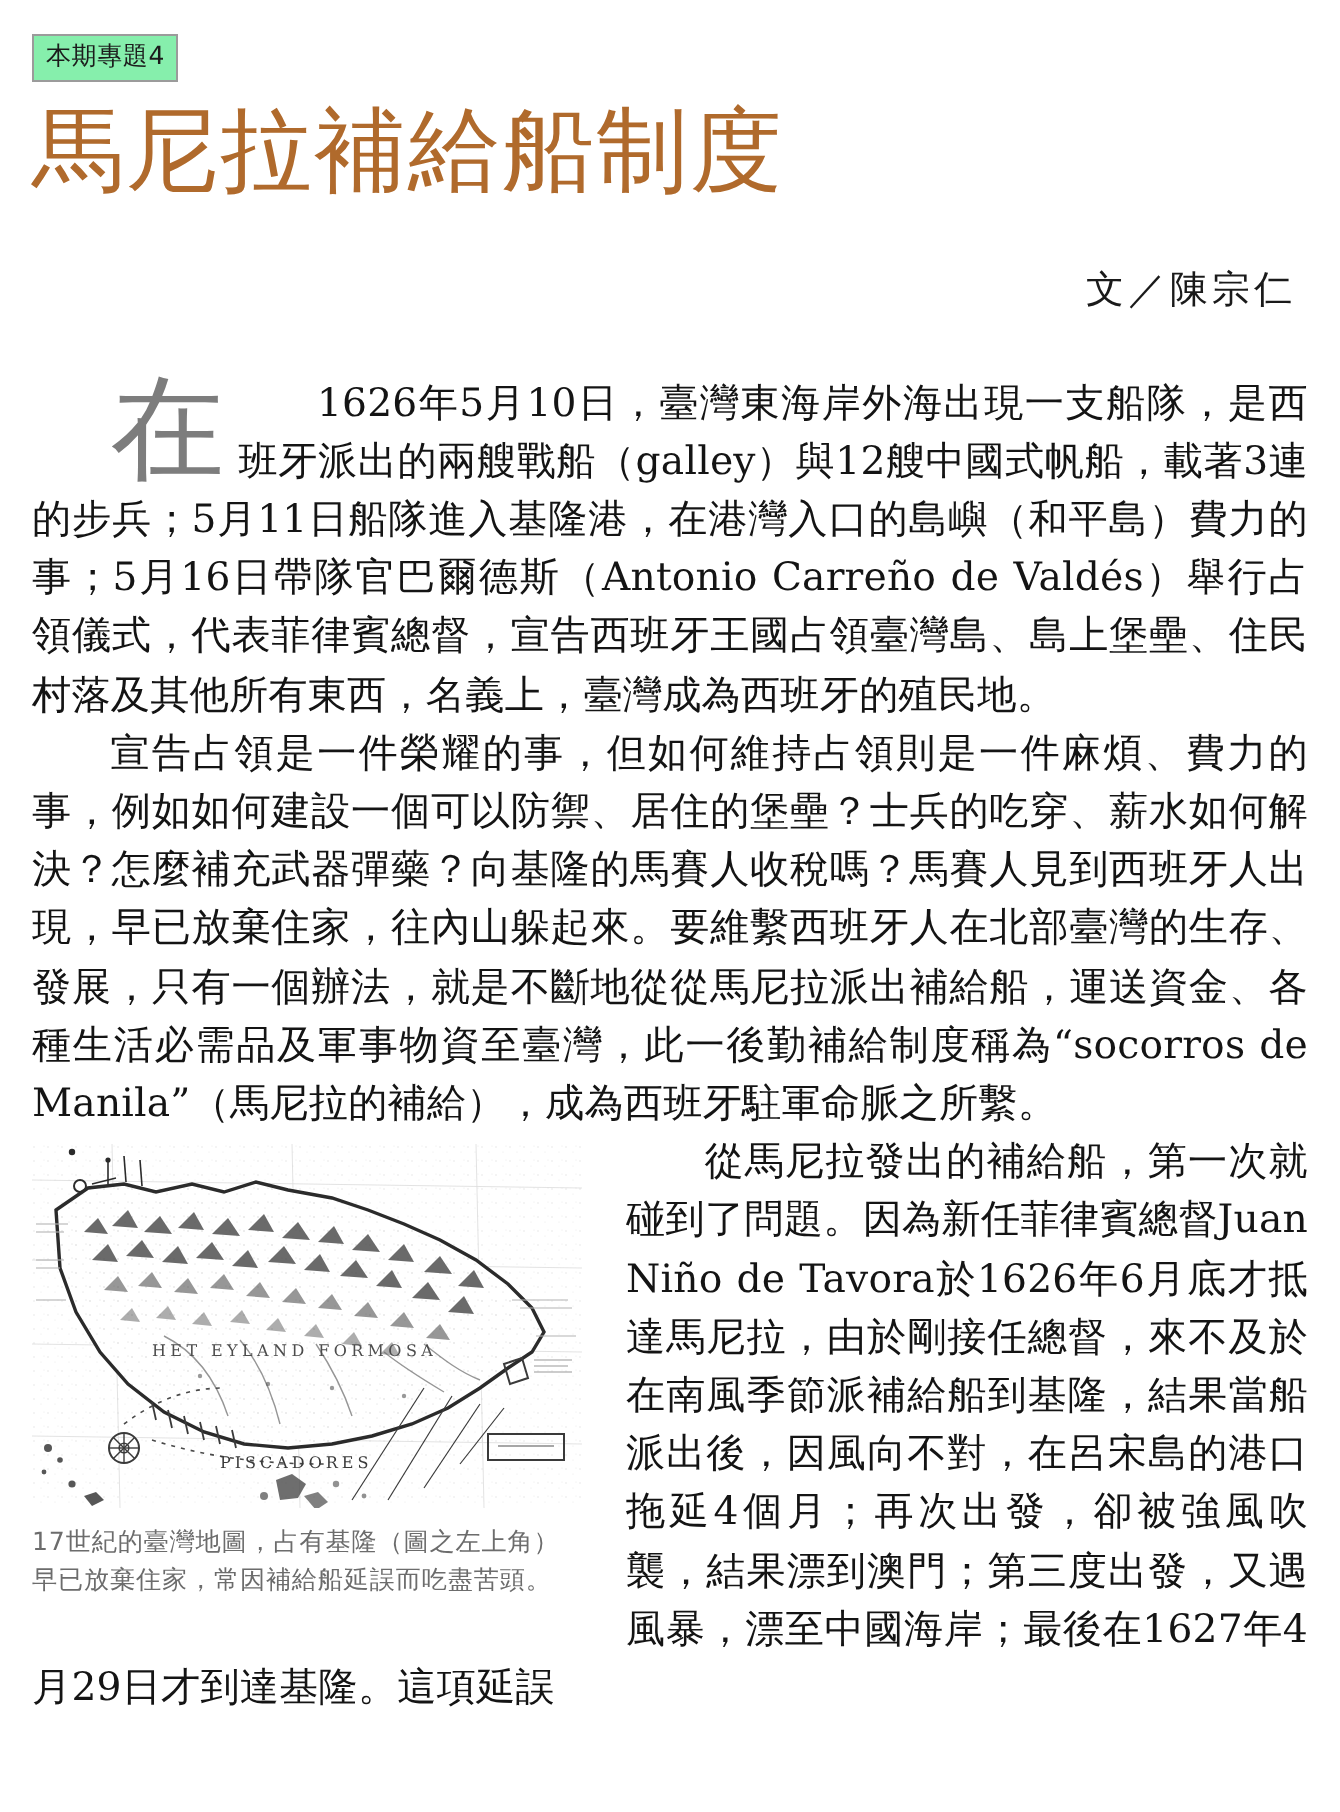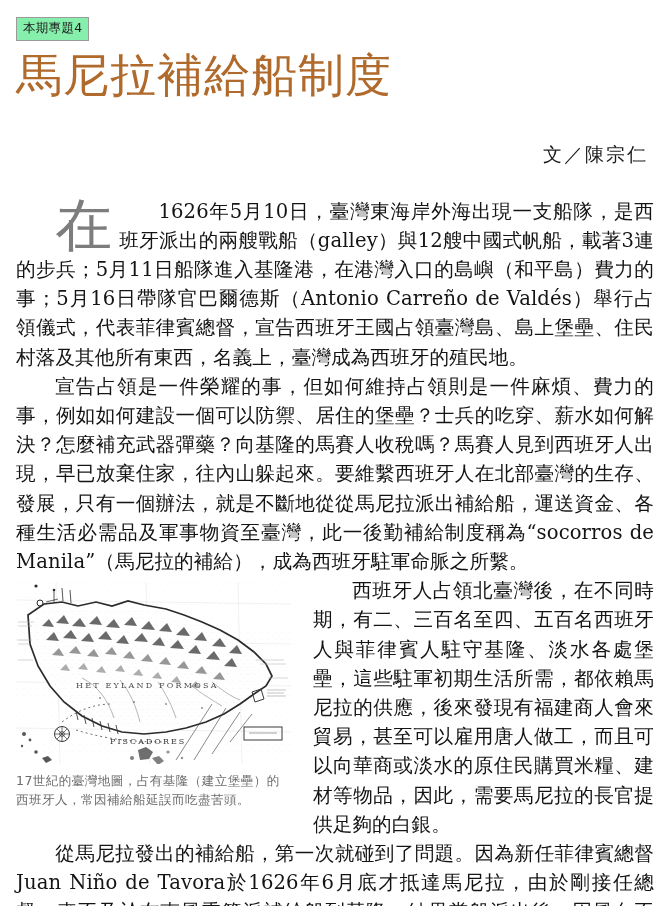--- a/index.html
+++ b/index.html
@@ -47,21 +47,21 @@
     margin: 9px 0 0 0;
     font-family: "DejaVu Serif", "Liberation Serif", serif;
     font-weight: normal;
     font-size: 46px;
     line-height: 1.12;
     color: #b06a2c;
     letter-spacing: 1px;
   }
 
   .byline {
-    margin-top: 40px;
+    margin-top: 30px;
     text-align: right;
     padding-right: 6px;
     font-size: 19px;
     letter-spacing: 2px;
     color: #1a1a1a;
     font-family: "DejaVu Serif", "Liberation Serif", serif;
   }
 
   
   .body-block {
@@ -322,26 +322,23 @@
             <line x1="2" y1="44" x2="16" y2="44"></line>
             <line x1="2" y1="58" x2="16" y2="58"></line>
             <line x1="2" y1="62" x2="14" y2="62"></line>
             <line x1="2" y1="78" x2="17" y2="78"></line>
             <line x1="240" y1="78" x2="268" y2="78"></line>
             <line x1="244" y1="82" x2="270" y2="82"></line>
             <line x1="252" y1="96" x2="272" y2="96"></line>
           </g>
         </svg>
       </div>
-      <figcaption class="figure-caption">17世紀的臺灣地圖，占有基隆（建立堡壘）的西班牙人，常因補給船延誤而吃盡苦頭。</figcaption>
+      <figcaption class="figure-caption">17世紀的臺灣地圖，占有基隆（圖之左上角）早已放棄住家，常因補給船延誤而吃盡苦頭。</figcaption>
     </figure>
 
-    <p class="para">
-      <span>西班牙人占領北臺灣後，在不同時期，有二、三百名至四、五百名西班牙人與菲律賓人駐守基隆、淡水各處堡壘，這些駐軍初期生活所需，都依賴馬尼拉的供應，後來發現有福建商人會來貿易，甚至可以雇用唐人做工，而且可以向華商或淡水的原住民購買米糧、建材等物品，因此，需要馬尼拉的長官提供足夠的白銀。</span>
-    </p>
 
     <p class="para">
       <span>從馬尼拉發出的補給船，第一次就碰到了問題。因為新任菲律賓總督Juan Niño de Tavora於1626年6月底才抵達馬尼拉，由於剛接任總督，來不及於在南風季節派補給船到基隆，結果當船派出後，因風向不對，在呂宋島的港口拖延4個月；再次出發，卻被強風吹襲，結果漂到澳門；第三度出發，又遇風暴，漂至中國海岸；最後在1627年4月29日才到達基隆。這項延誤</span>
     </p>
 
     <div class="clearer"></div>
   </div>
 </div>
 
 </body></html>

